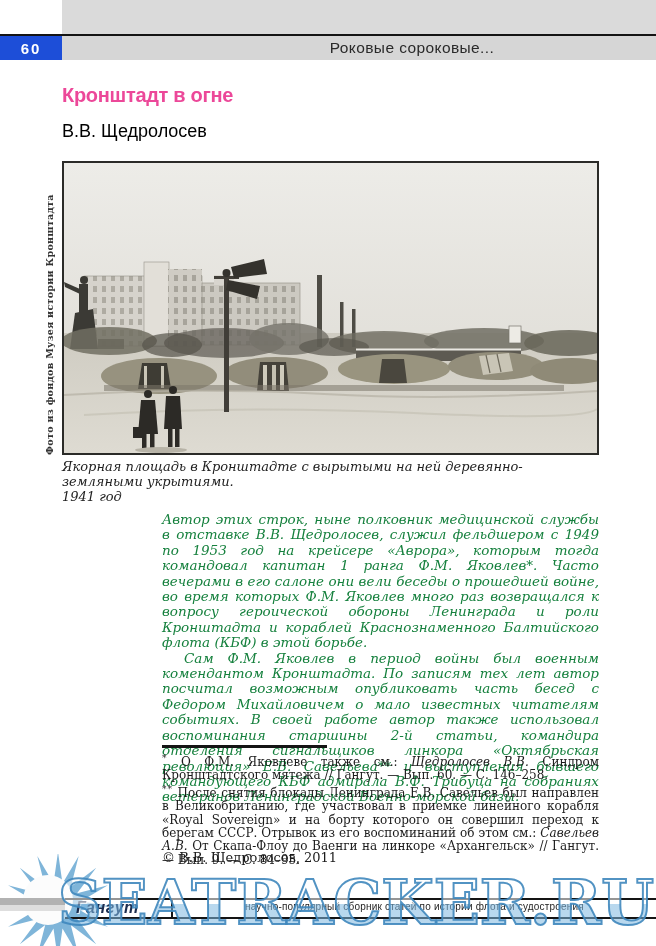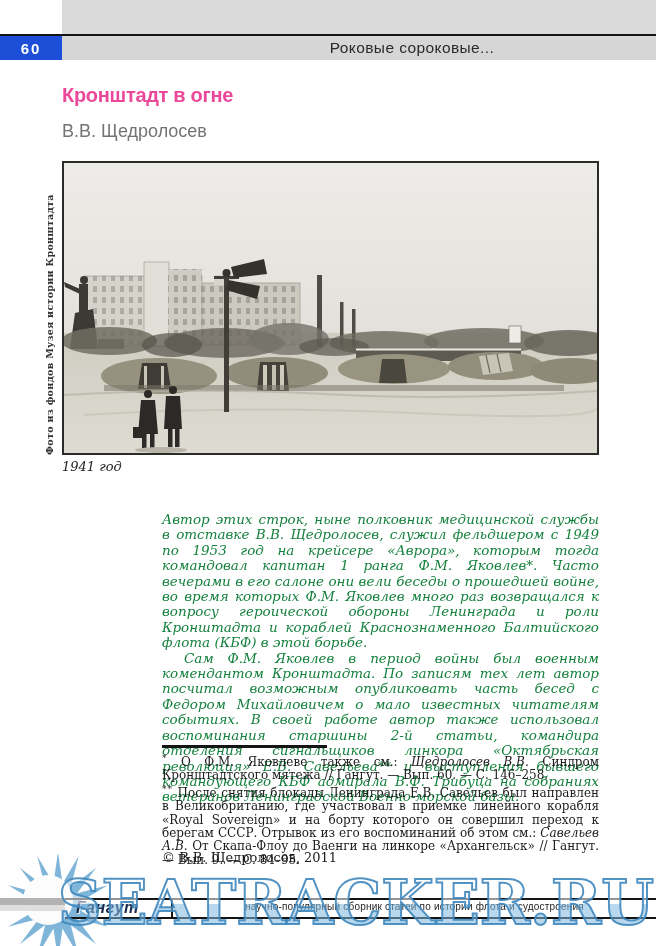--- a/index.html
+++ b/index.html
@@ -14,21 +14,21 @@
   .top-rule{left:0;top:34px;width:656px;height:2px;background:#141414;}
   .pagenum-box{left:0;top:36px;width:62px;height:24px;background:#1d4ed8;
     display:flex;align-items:center;justify-content:center;}
   .pagenum{color:#fff;font-weight:bold;font-size:15px;letter-spacing:2px;}
   .header-band{left:62px;top:36px;width:594px;height:24px;background:#d6d6d6;
     display:flex;align-items:center;justify-content:center;padding-left:106px;box-sizing:border-box;}
   .header-title{font-size:15.5px;color:#2a2a2a;letter-spacing:.4px;}
 
   
   .art-title{left:62px;top:84px;font-size:20px;font-weight:bold;letter-spacing:-.3px;color:#ec4899;}
-  .art-author{left:62px;top:121px;font-size:18px;color:#737373;}
+  .art-author{left:62px;top:121px;font-size:18px;color:#000000;}
 
   
   .photo-frame{left:62px;top:161px;width:533px;height:290px;border:2px solid #2b2b28;background:#e9e8e4;}
   .photo-credit{
     left:44px;top:161px;height:294px;width:12px;
     writing-mode:vertical-rl;transform:rotate(180deg);
     font-family:"DejaVu Serif",serif;font-weight:bold;font-size:9.5px;color:#333;
     letter-spacing:.3px;white-space:nowrap;
   }
   .caption{left:62px;top:459px;width:537px;font-family:"DejaVu Serif",serif;
@@ -179,20 +179,21 @@
       <circle cx="109" cy="227" r="4"></circle>
       <polygon points="102,233 116,233 118,266 100,266"></polygon>
       <rect x="104" y="266" width="4.5" height="18"></rect>
       <rect x="111" y="266" width="4.5" height="18"></rect>
       <ellipse cx="97" cy="287" rx="26" ry="3" fill="#b7b3a7"></ellipse>
     </g>
   </svg>
 </div>
 
 <div class="abs caption">
+  <div>Якорная площадь в Кронштадте с вырытыми на ней деревянно-земляными укрытиями.</div>
   <div>1941 год</div>
 </div>
 
 <div class="abs bodytext">
   <p>Автор этих строк, ныне полковник медицинской службы в отставке В.В. Щедролосев, служил фельдшером с 1949 по 1953 год на крейсере «Аврора», которым тогда командовал капитан 1 ранга Ф.М. Яковлев*. Часто вечерами в его салоне они вели беседы о прошедшей войне, во время которых Ф.М. Яковлев много раз возвращался к вопросу героической обороны Ленинграда и роли Кронштадта и кораблей Краснознаменного Балтийского флота (КБФ) в этой борьбе.</p>
   <p class="indent">Сам Ф.М. Яковлев в период войны был военным комендантом Кронштадта. По записям тех лет автор посчитал возможным опубликовать часть бесед с Федором Михайловичем о мало известных читателям событиях. В своей работе автор также использовал воспоминания старшины 2-й статьи, командира отделения сигнальщиков линкора «Октябрьская революция» Е.В. Савельева** и выступления бывшего командующего КБФ адмирала В.Ф. Трибуца на собраниях ветеранов Ленинградской Военно-морской базы.</p>
 </div>
 
 <div class="abs fn-rule"></div>
 <div class="abs footnotes">

